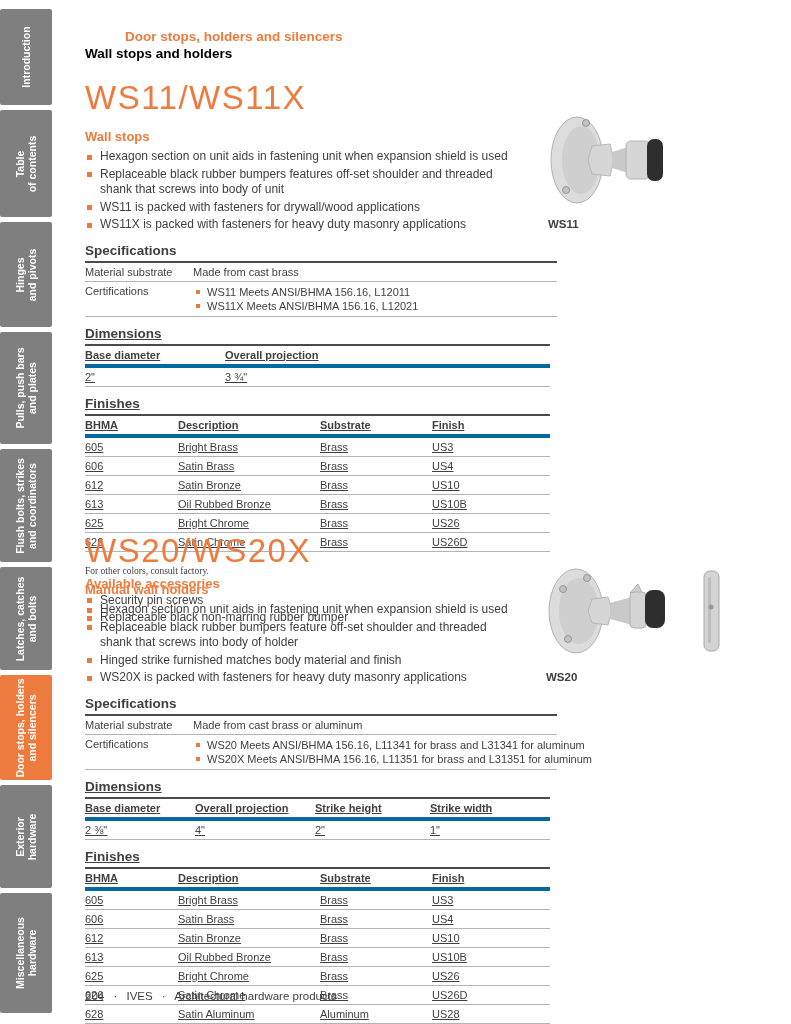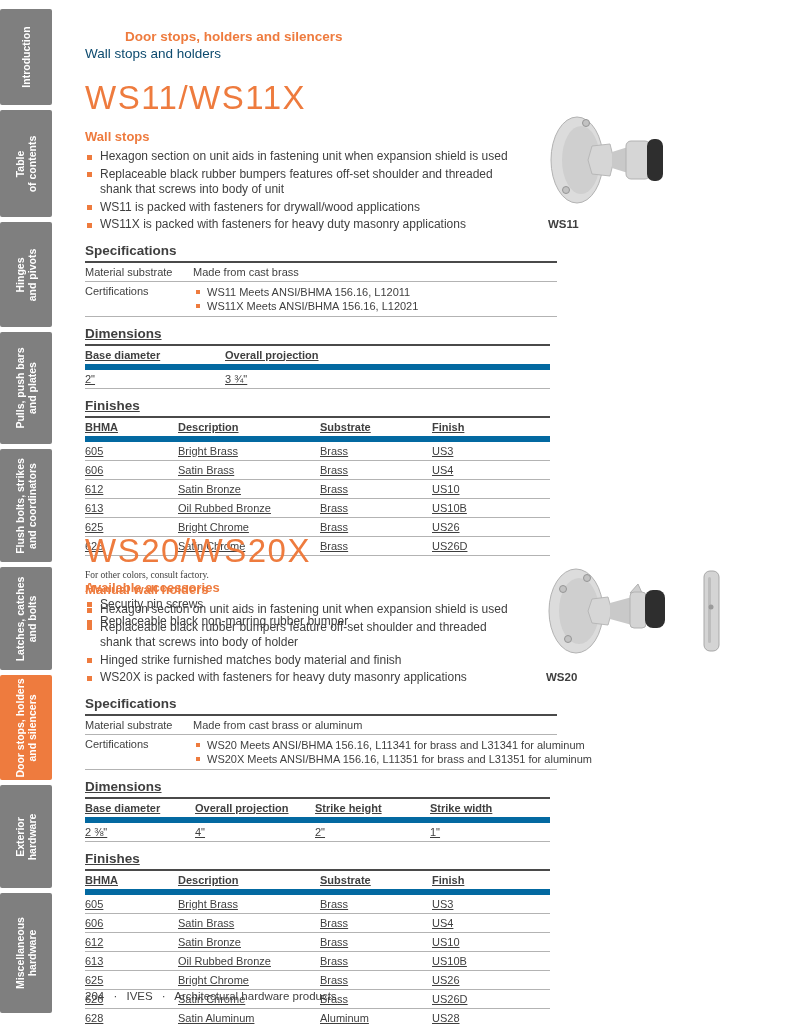--- a/index.html
+++ b/index.html
@@ -20,21 +20,21 @@
   .tab:nth-child(5){height:113px}.tab:nth-child(6){height:103px}
   .tab:nth-child(7){height:105px}.tab:nth-child(8){height:103px}
   .tab:nth-child(9){height:120px}
   .tab-label { transform:rotate(-90deg); color:#fff; font-weight:bold;
     font-size:10.5px; line-height:12px; text-align:center; white-space:nowrap; }
   .tab-label span { display:block; }
 
   
   .crumbs { position:absolute; left:85px; top:28px; }
   .crumb-cat { color:#ee7b3e; font-weight:bold; font-size:13.5px; line-height:17px;padding-left:40px; }
-  .crumb-sub { color:#0c4a6e; font-weight:normal; font-size:13.5px; line-height:17px; }
+  .crumb-sub { color:#000000; font-weight:bold; font-size:13.5px; line-height:17px; }
 
   .product { position:absolute; left:85px; width:465px; }
   #product1 { top:80px; }
   #product2 { top:533px; }
 
   .product-title { color:#ee7b3e; font-size:33px; font-weight:300;
     letter-spacing:1.5px; margin:0; line-height:36px; }
   .orange-h { color:#ee7b3e; font-weight:bold; font-size:13px; margin:13px 0 2px; }
 
   ul.features { list-style:none; margin:5px 0 10px; padding:0;
@@ -42,21 +42,21 @@
   ul.features li { position:relative; padding-left:15px; margin:2px 0; }
   ul.features li::before { content:""; position:absolute; left:2px; top:5.5px;
     width:5px; height:5px; background:#ee7b3e; }
 
   .section-h { font-size:13.5px; font-weight:bold; margin:9px 0 0;
     padding-bottom:3px; border-bottom:2px solid #4a4a4a; }
   .tbl { width:100%;text-decoration:underline; }
   .tbl-wide { width:472px; }
   .grid-row { display:grid; padding:3px 0 2px; border-bottom:1px solid #b3b3b3;
     font-size:11px; line-height:13px; }
-  .grid-row.head { font-weight:bold; border-bottom:6px solid #0369a1; }
+  .grid-row.head { font-weight:bold; border-bottom:4px solid #0369a1; }
   .spec-grid { grid-template-columns:108px 1fr; }
   .dim2-grid { grid-template-columns:140px 1fr; }
   .dim4-grid { grid-template-columns:110px 120px 115px 1fr; }
   .fin-grid  { grid-template-columns:93px 142px 112px 1fr; }
   .cert-line { position:relative; padding-left:14px; margin:1px 0; white-space:nowrap; }
   .cert-line::before { content:""; position:absolute; left:3px; top:4.5px;
     width:4px; height:4px; background:#ee7b3e; }
   .footnote { font-size:9.5px; margin:14px 0 0;font-family:Liberation Serif, serif; }
 
   

